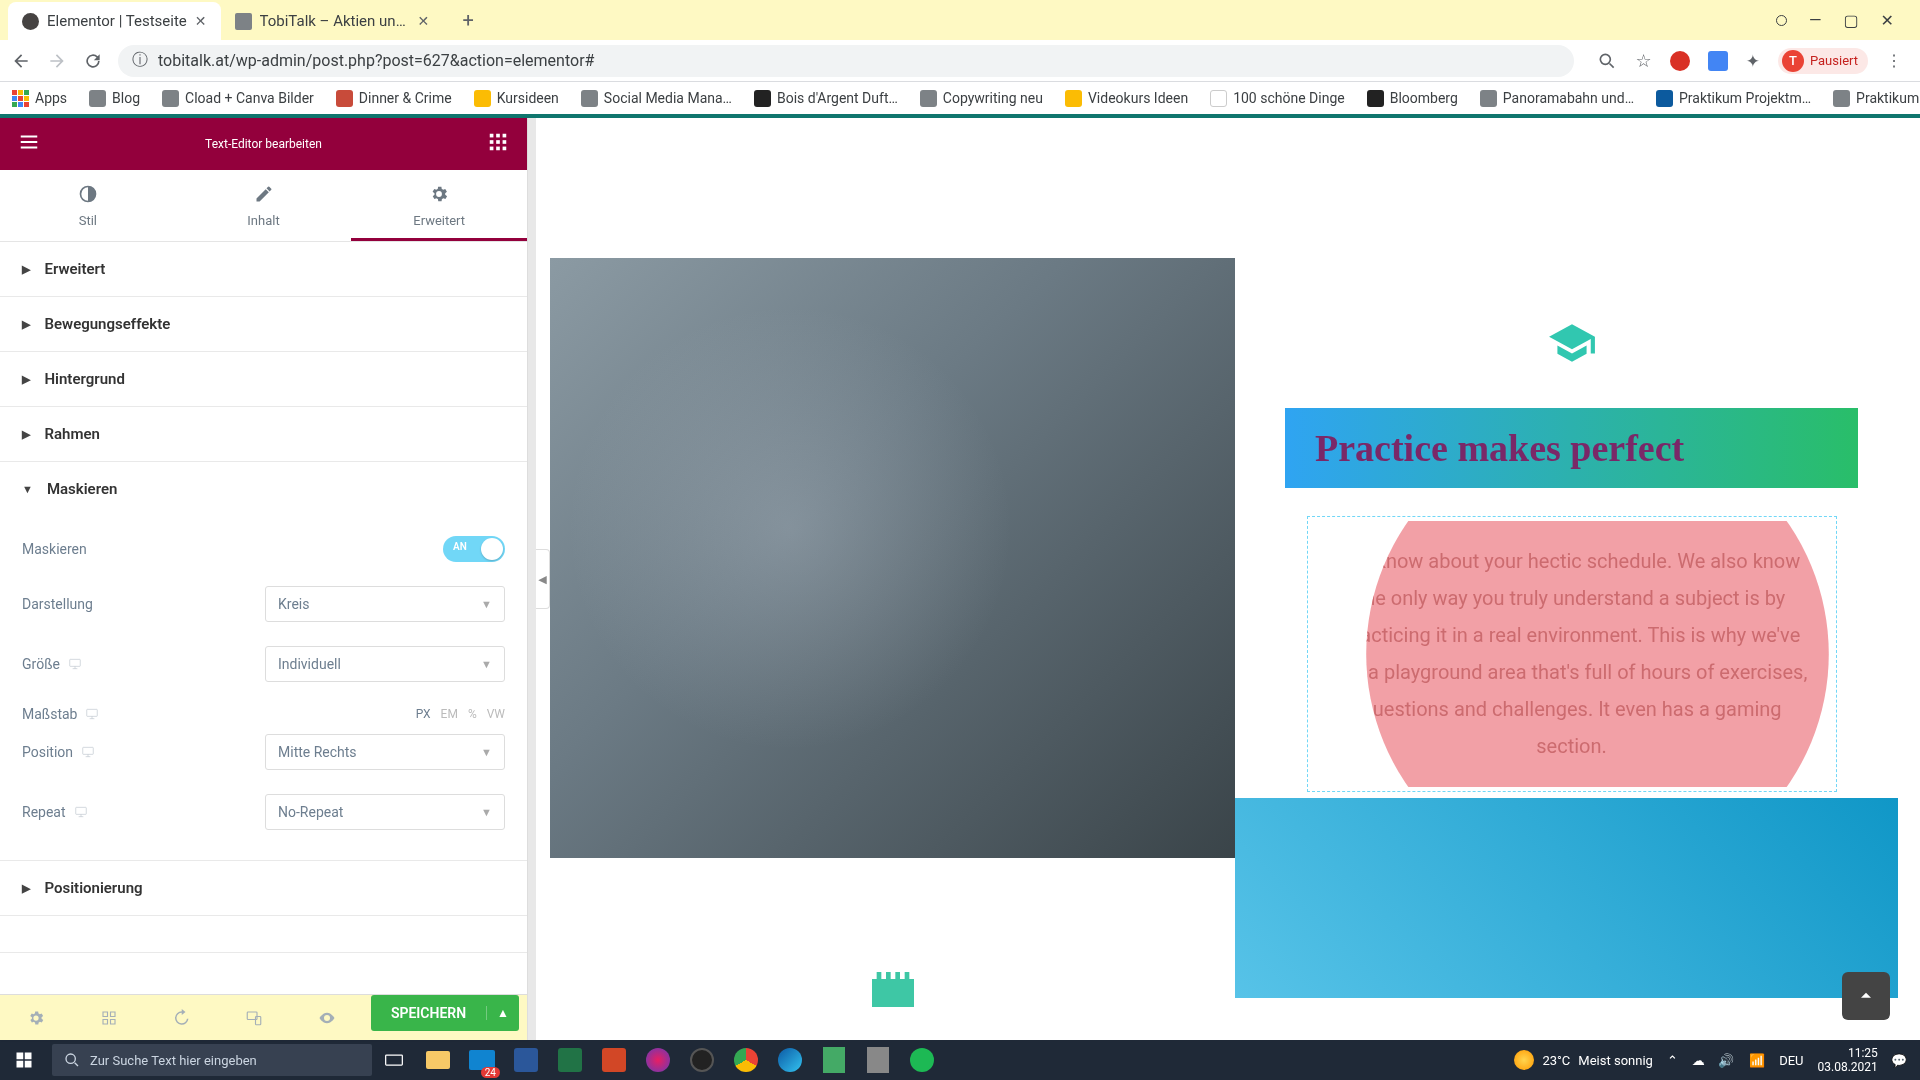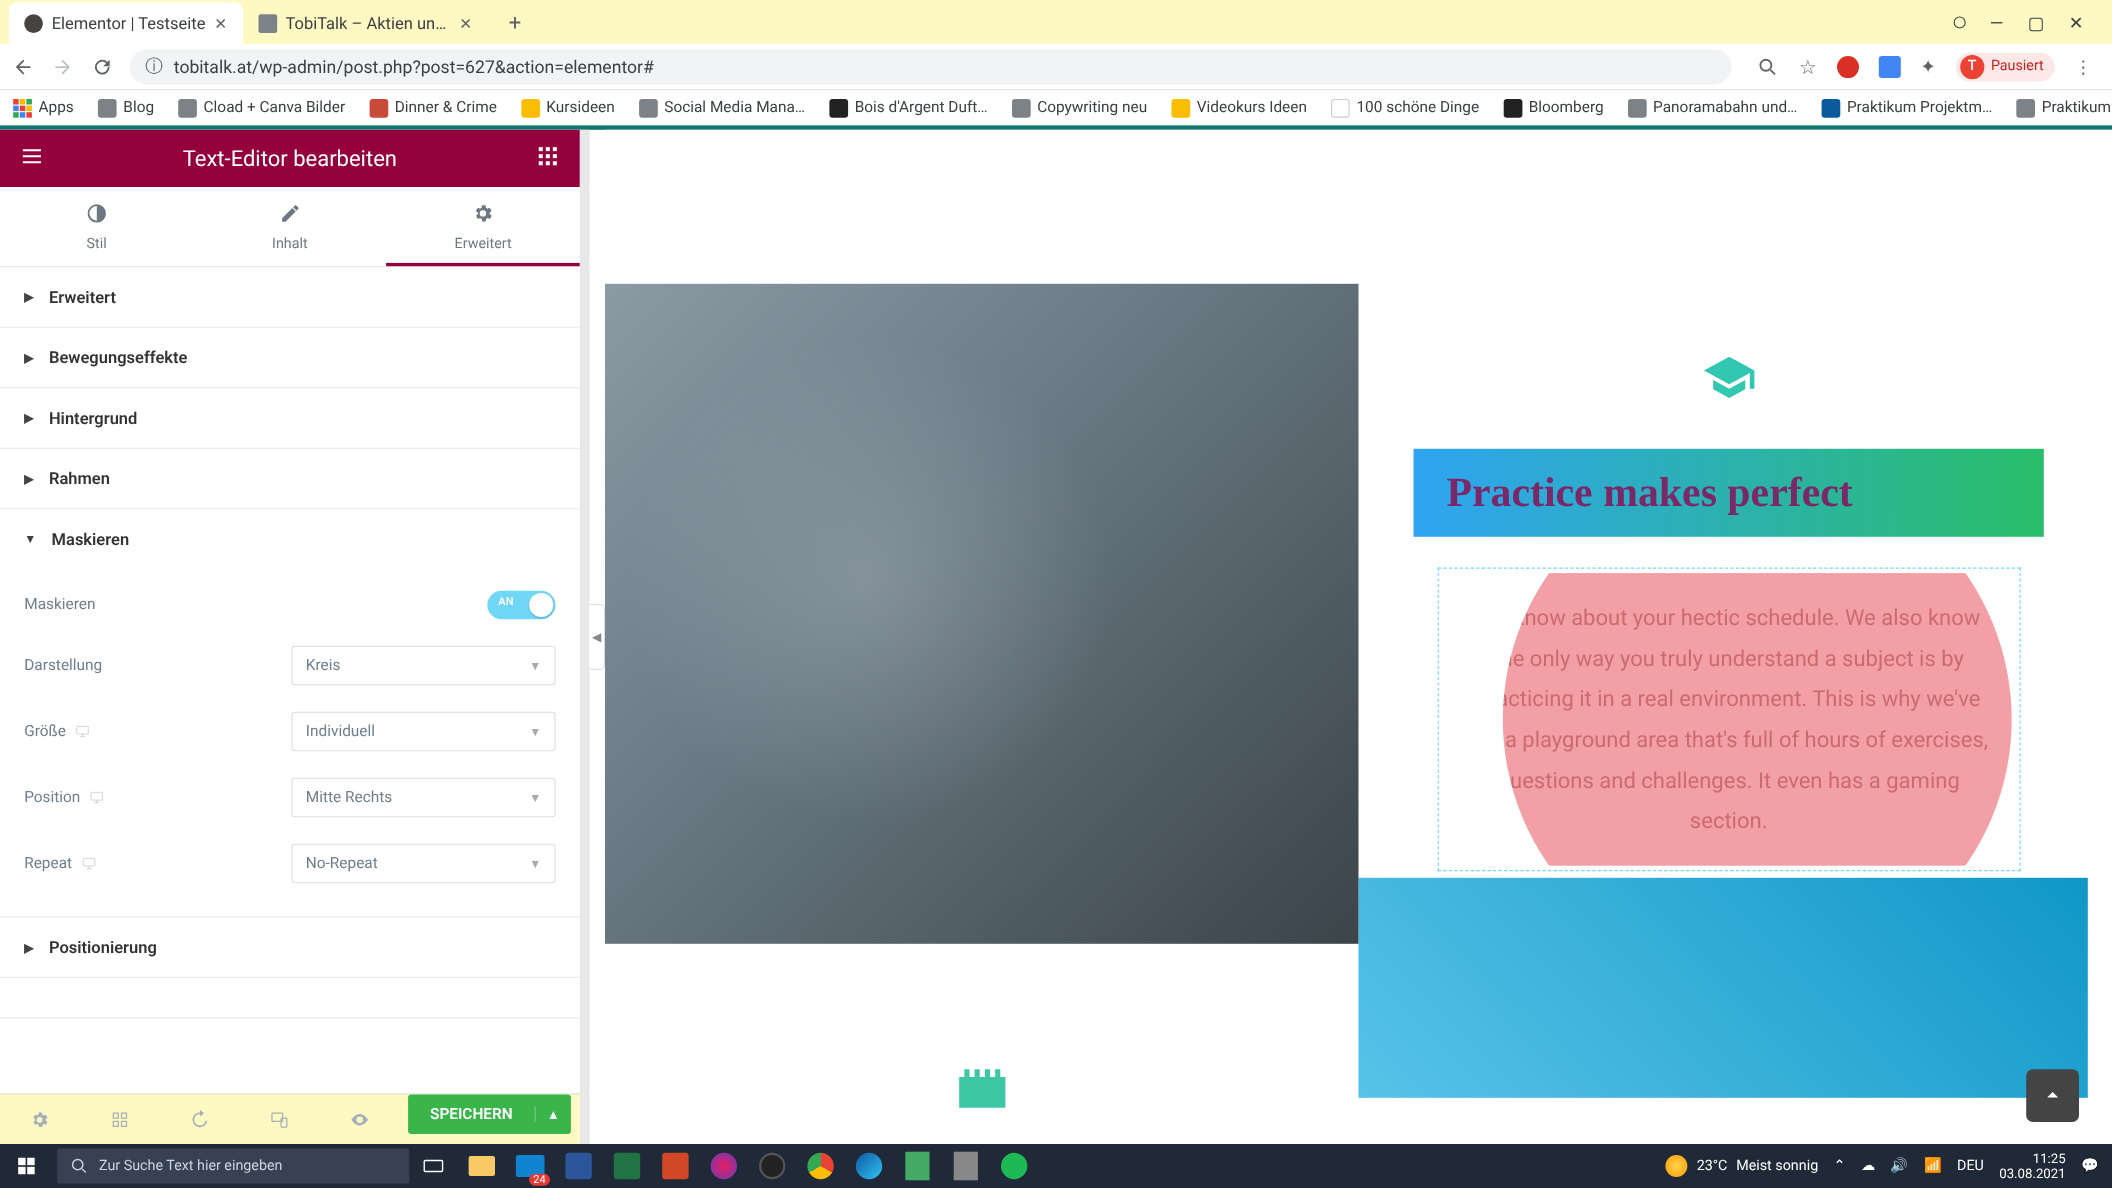--- a/index.html
+++ b/index.html
@@ -34,21 +34,21 @@
 .bm-label { max-width: 135px; overflow:hidden; text-overflow:ellipsis;}
 .bm-spacer { flex: 1; }
 
 
 .app-area { display: flex; height: calc(1080px - 40px - 42px - 36px - 40px); }
 
 
 .el-sidebar { width: 528px; background: #fff; display: flex; flex-direction: column; border-right: 1px solid #ddd; box-shadow: 1px 0 3px rgba(0,0,0,.05);}
 .el-scrollbar-outer { width: 8px; background: #e8e8e8;}
 .el-header { height: 52px; background: #93003c; color: #fff; display: flex; align-items: center; justify-content: space-between; padding: 0 12px; }
-.el-header-title { flex: 1; text-align: center; font-size: 20px; font-weight: 400; }
+.el-header-title { flex: 1; text-align: center; font-size: 12px; font-weight: 400; }
 .hamburger, .grid-btn { cursor: pointer; padding: 6px;}
 .hamburger svg, .grid-btn svg { width: 22px; height: 22px; fill: #fff; }
 
 .el-tabs { display: flex; border-bottom: 1px solid #e5e5e5; background:#fff; }
 .el-tab { flex: 1; text-align: center; padding: 14px 0 10px; font-size: 13px; color: #6d7882; cursor: pointer; }
 .el-tab.active { color: #6d7882; border-bottom: 3px solid #93003c; }
 .el-tab-icon { display:block; margin: 0 auto 6px; }
 .el-tab-icon svg { width: 20px; height: 20px; fill: #6d7882; }
 
 .el-panel { flex: 1; overflow-y: auto; background: #fff; }
@@ -337,20 +337,35 @@
                 <svg class="device-icon" viewBox="0 0 24 24">
                   <rect x="3" y="4" width="18" height="12" rx="1" fill="none" stroke="currentColor"></rect>
                   <path d="M8 20h8M12 16v4" stroke="currentColor"></path>
                 </svg>
               </span>
             <div class="select-box">
                 <span>Individuell</span>
                 <span class="sel-caret">▼</span>
               </div>
           </div>
+          <div class="control-row" style="padding-bottom:0;">
+            <span class="control-label">
+                <span>Maßstab</span>
+                <svg class="device-icon" viewBox="0 0 24 24">
+                  <rect x="3" y="4" width="18" height="12" rx="1" fill="none" stroke="currentColor"></rect>
+                  <path d="M8 20h8M12 16v4" stroke="currentColor"></path>
+                </svg>
+              </span>
+            <div class="unit-tabs">
+                <span class="u-active">PX</span>
+                <span>EM</span>
+                <span>%</span>
+                <span>VW</span>
+              </div>
+          </div>
           <div class="control-row">
             <span class="control-label">
                 <span>Position</span>
                 <svg class="device-icon" viewBox="0 0 24 24">
                   <rect x="3" y="4" width="18" height="12" rx="1" fill="none" stroke="currentColor"></rect>
                   <path d="M8 20h8M12 16v4" stroke="currentColor"></path>
                 </svg>
               </span>
             <div class="select-box">
                 <span>Mitte Rechts</span>

